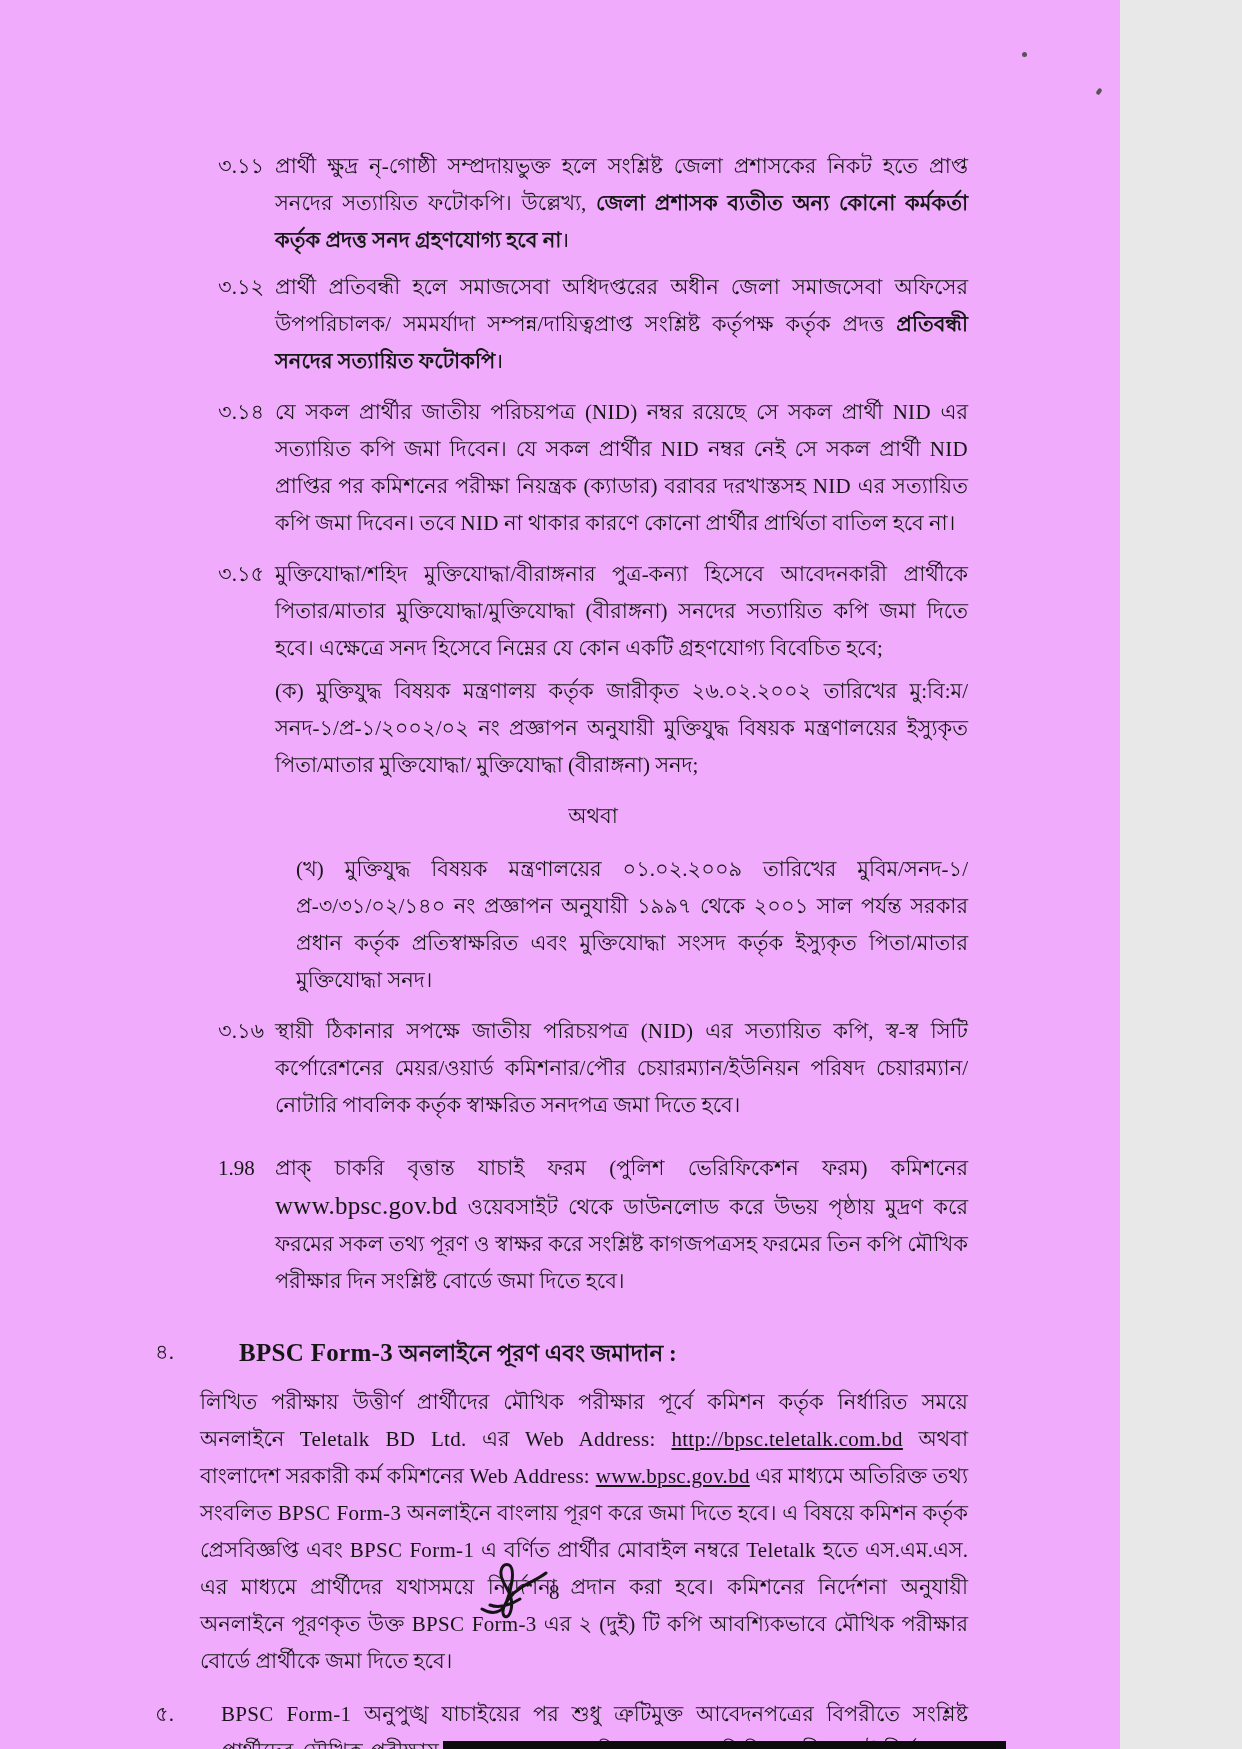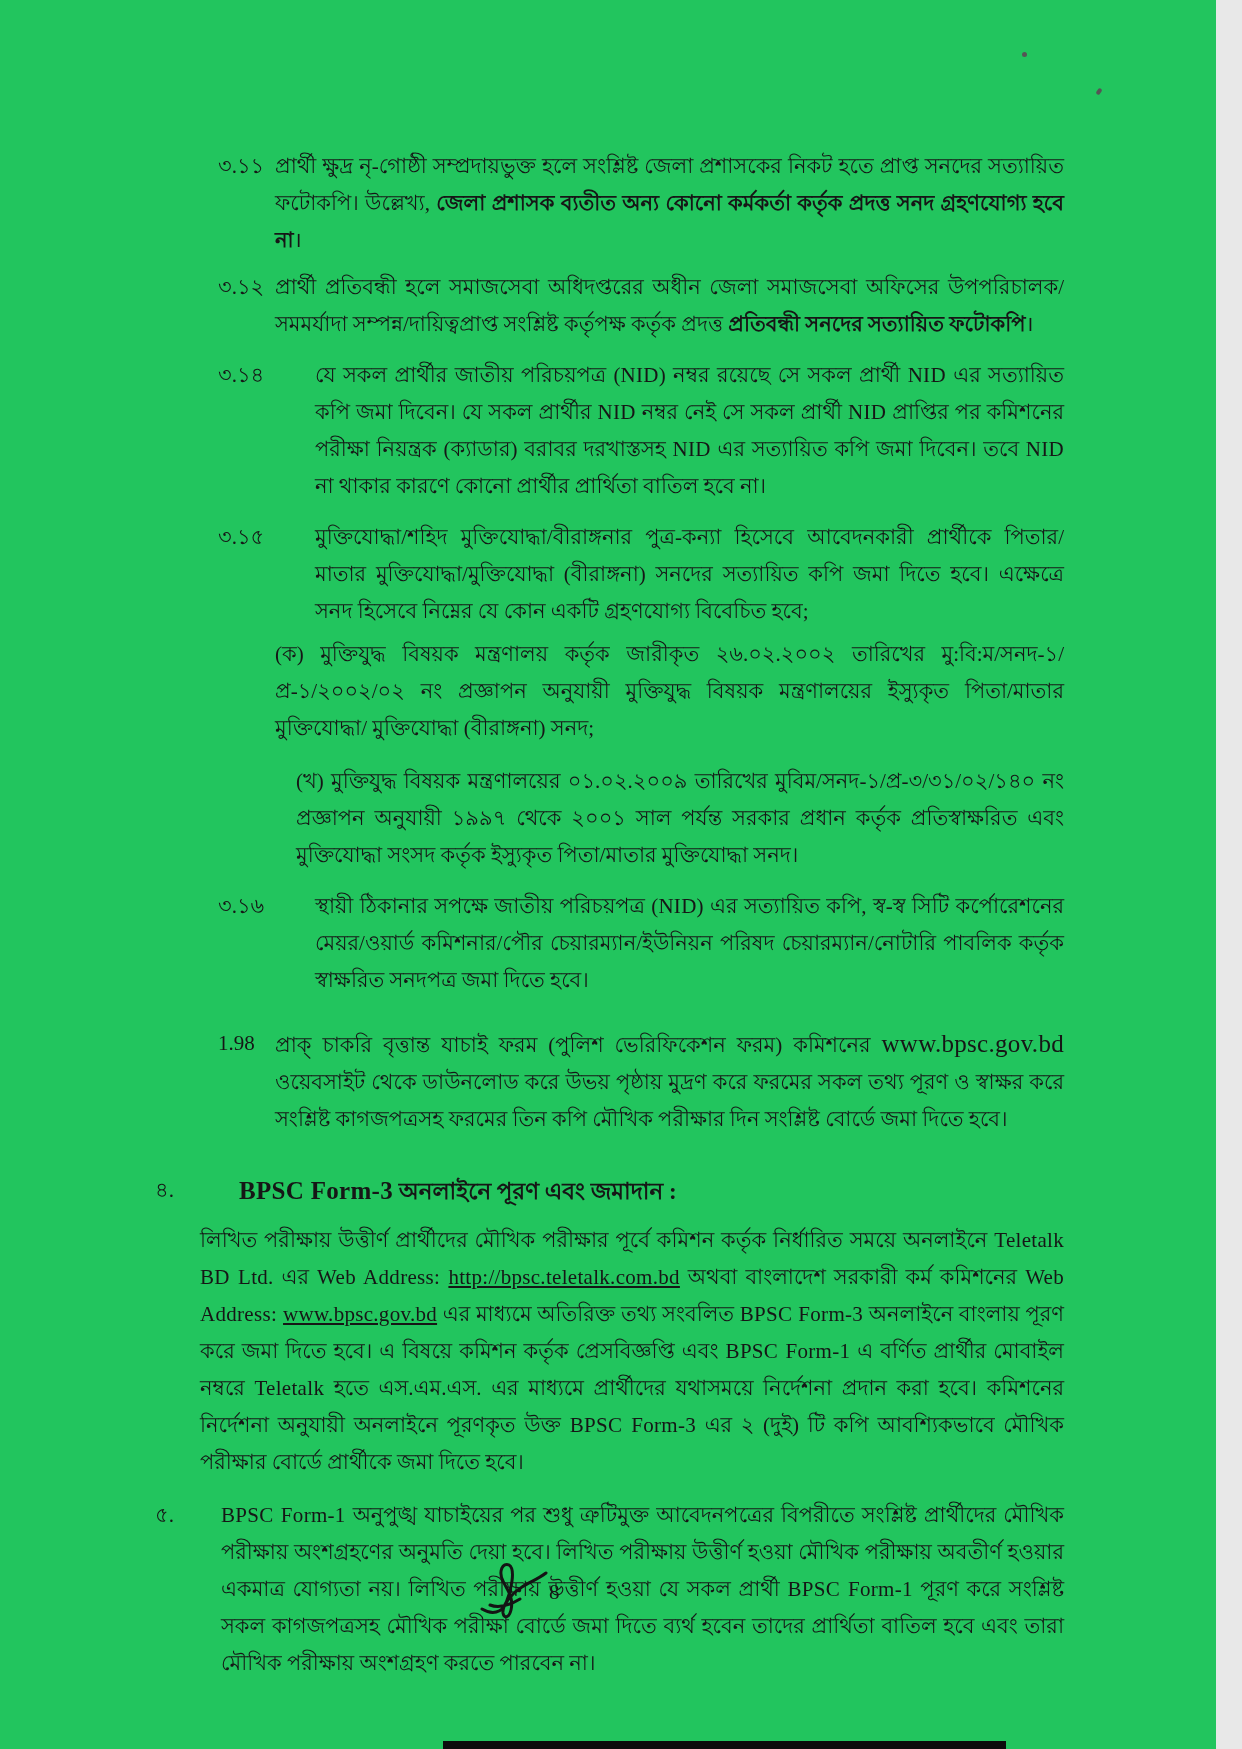--- a/index.html
+++ b/index.html
@@ -1,19 +1,19 @@
 <!DOCTYPE html>
 <html><head>
 <meta charset="utf-8">
 <style>
   html,body{margin:0;padding:0;background:#e8e8e8;}
   .page{
     position:relative;
-    width:1216px;height:1749px;
-    background:#22c55e;
+    width:1120px;height:1749px;
+    background:#f0abfc;
     overflow:hidden;
     color:#161616;
     font-family:"Liberation Serif","DejaVu Serif",serif;
     font-size:21px;
     line-height:37px;
   }
   .content{
     position:absolute;
     top:148px;left:218px;right:152px;
   }
@@ -23,21 +23,21 @@
   .row.sec{margin-left:-63px;}
   .row.sec .num{flex:0 0 45px;}
   .row.secbody{margin-left:-18px;}
   .row.center .txt{text-align:center;}
   .row.heading .txt{font-weight:700;font-size:23px;margin-left:39px;}
   .row.heading .en{font-size:25px;}
   .b{font-weight:700;}
   .en{font-family:"Liberation Serif",serif;letter-spacing:0.3px;}
   .u{text-decoration:underline;}
   .lg{font-size:25px;}
-  .gap6{margin-top:6px;justify-content:flex-end;}  .gap14{margin-top:14px;gap:40px;}
+  .gap6{margin-top:6px;justify-content:flex-end;}  .gap14{margin-top:14px;}
   .gap16{margin-top:16px;gap:21px;} .gap26{margin-top:26px;}
   .gap30{margin-top:30px;} .gap34{margin-top:34px;}
   .gap12{margin-top:12px;}
   .row.center{margin:14px 0 6px 0;}
   .speck{position:absolute;background:#555;border-radius:50%;}
   .speck1{top:52px;left:1022px;width:5px;height:5px;}
   .speck2{top:88px;left:1097px;width:4px;height:7px;transform:rotate(35deg);border-radius:2px;}
   .sig{position:absolute;top:1555px;left:476px;}
   .pageno{
     position:absolute;top:1574px;left:549px;
@@ -67,20 +67,24 @@
     <div class="txt"><span>যে সকল প্রার্থীর জাতীয় পরিচয়পত্র (</span><span class="en">NID</span><span>) নম্বর রয়েছে সে সকল প্রার্থী </span><span class="en">NID</span><span> এর সত্যায়িত কপি জমা দিবেন। যে সকল প্রার্থীর </span><span class="en">NID</span><span> নম্বর নেই সে সকল প্রার্থী </span><span class="en">NID</span><span> প্রাপ্তির পর কমিশনের পরীক্ষা নিয়ন্ত্রক (ক্যাডার) বরাবর দরখাস্তসহ </span><span class="en">NID</span><span> এর সত্যায়িত কপি জমা দিবেন। তবে </span><span class="en">NID</span><span> না থাকার কারণে কোনো প্রার্থীর প্রার্থিতা বাতিল হবে না।</span></div>
   </div>
       <div class="row sub gap14">
     <div class="num">৩.১৫</div>
     <div class="txt"><span>মুক্তিযোদ্ধা/শহিদ মুক্তিযোদ্ধা/বীরাঙ্গনার পুত্র-কন্যা হিসেবে আবেদনকারী প্রার্থীকে পিতার/মাতার মুক্তিযোদ্ধা/মুক্তিযোদ্ধা (বীরাঙ্গনা) সনদের সত্যায়িত কপি জমা দিতে হবে। এক্ষেত্রে সনদ হিসেবে নিম্নের যে কোন একটি গ্রহণযোগ্য বিবেচিত হবে;</span></div>
   </div>
       <div class="row subtext gap6">
     <div class="num"></div>
     <div class="txt"><span>(ক) মুক্তিযুদ্ধ বিষয়ক মন্ত্রণালয় কর্তৃক জারীকৃত ২৬.০২.২০০২ তারিখের মু:বি:ম/সনদ-১/প্র-১/২০০২/০২ নং প্রজ্ঞাপন অনুযায়ী মুক্তিযুদ্ধ বিষয়ক মন্ত্রণালয়ের ইস্যুকৃত পিতা/মাতার মুক্তিযোদ্ধা/ মুক্তিযোদ্ধা (বীরাঙ্গনা) সনদ;</span></div>
   </div>
+      <div class="row center">
+
+    <div class="txt"><span>অথবা</span></div>
+  </div>
       <div class="row subtext gap16">
     <div class="num"></div>
     <div class="txt"><span>(খ) মুক্তিযুদ্ধ বিষয়ক মন্ত্রণালয়ের ০১.০২.২০০৯ তারিখের মুবিম/সনদ-১/প্র-৩/৩১/০২/১৪০ নং প্রজ্ঞাপন অনুযায়ী ১৯৯৭ থেকে ২০০১ সাল পর্যন্ত সরকার প্রধান কর্তৃক প্রতিস্বাক্ষরিত এবং মুক্তিযোদ্ধা সংসদ কর্তৃক ইস্যুকৃত পিতা/মাতার মুক্তিযোদ্ধা সনদ।</span></div>
   </div>
       <div class="row sub gap14">
     <div class="num">৩.১৬</div>
     <div class="txt"><span>স্থায়ী ঠিকানার সপক্ষে জাতীয় পরিচয়পত্র (</span><span class="en">NID</span><span>) এর সত্যায়িত কপি, স্ব-স্ব সিটি কর্পোরেশনের মেয়র/ওয়ার্ড কমিশনার/পৌর চেয়ারম্যান/ইউনিয়ন পরিষদ চেয়ারম্যান/নোটারি পাবলিক কর্তৃক স্বাক্ষরিত সনদপত্র জমা দিতে হবে।</span></div>
   </div>
       <div class="row sub gap26">
     <div class="num">1.98</div>

